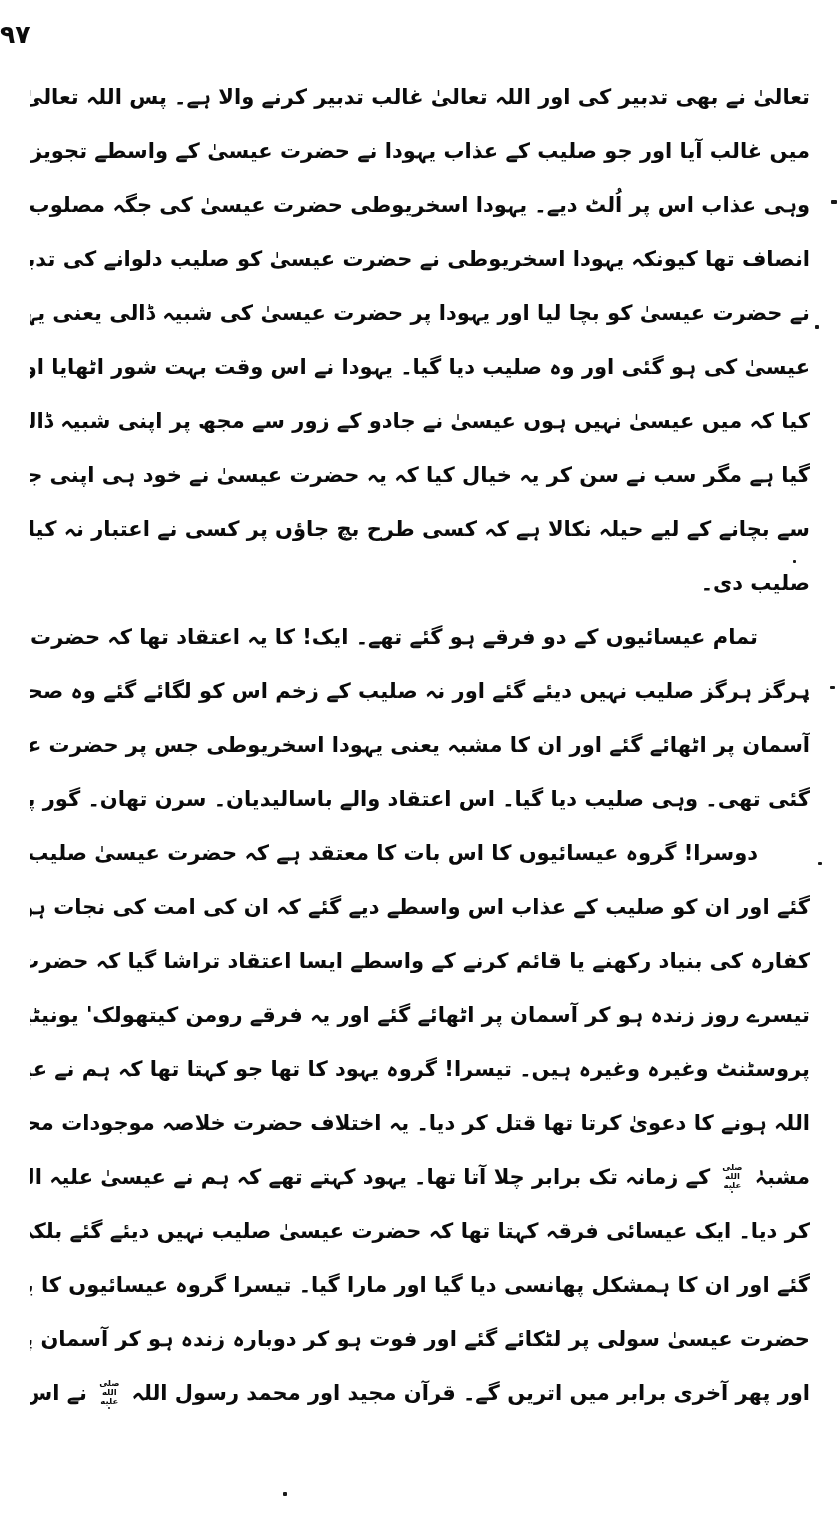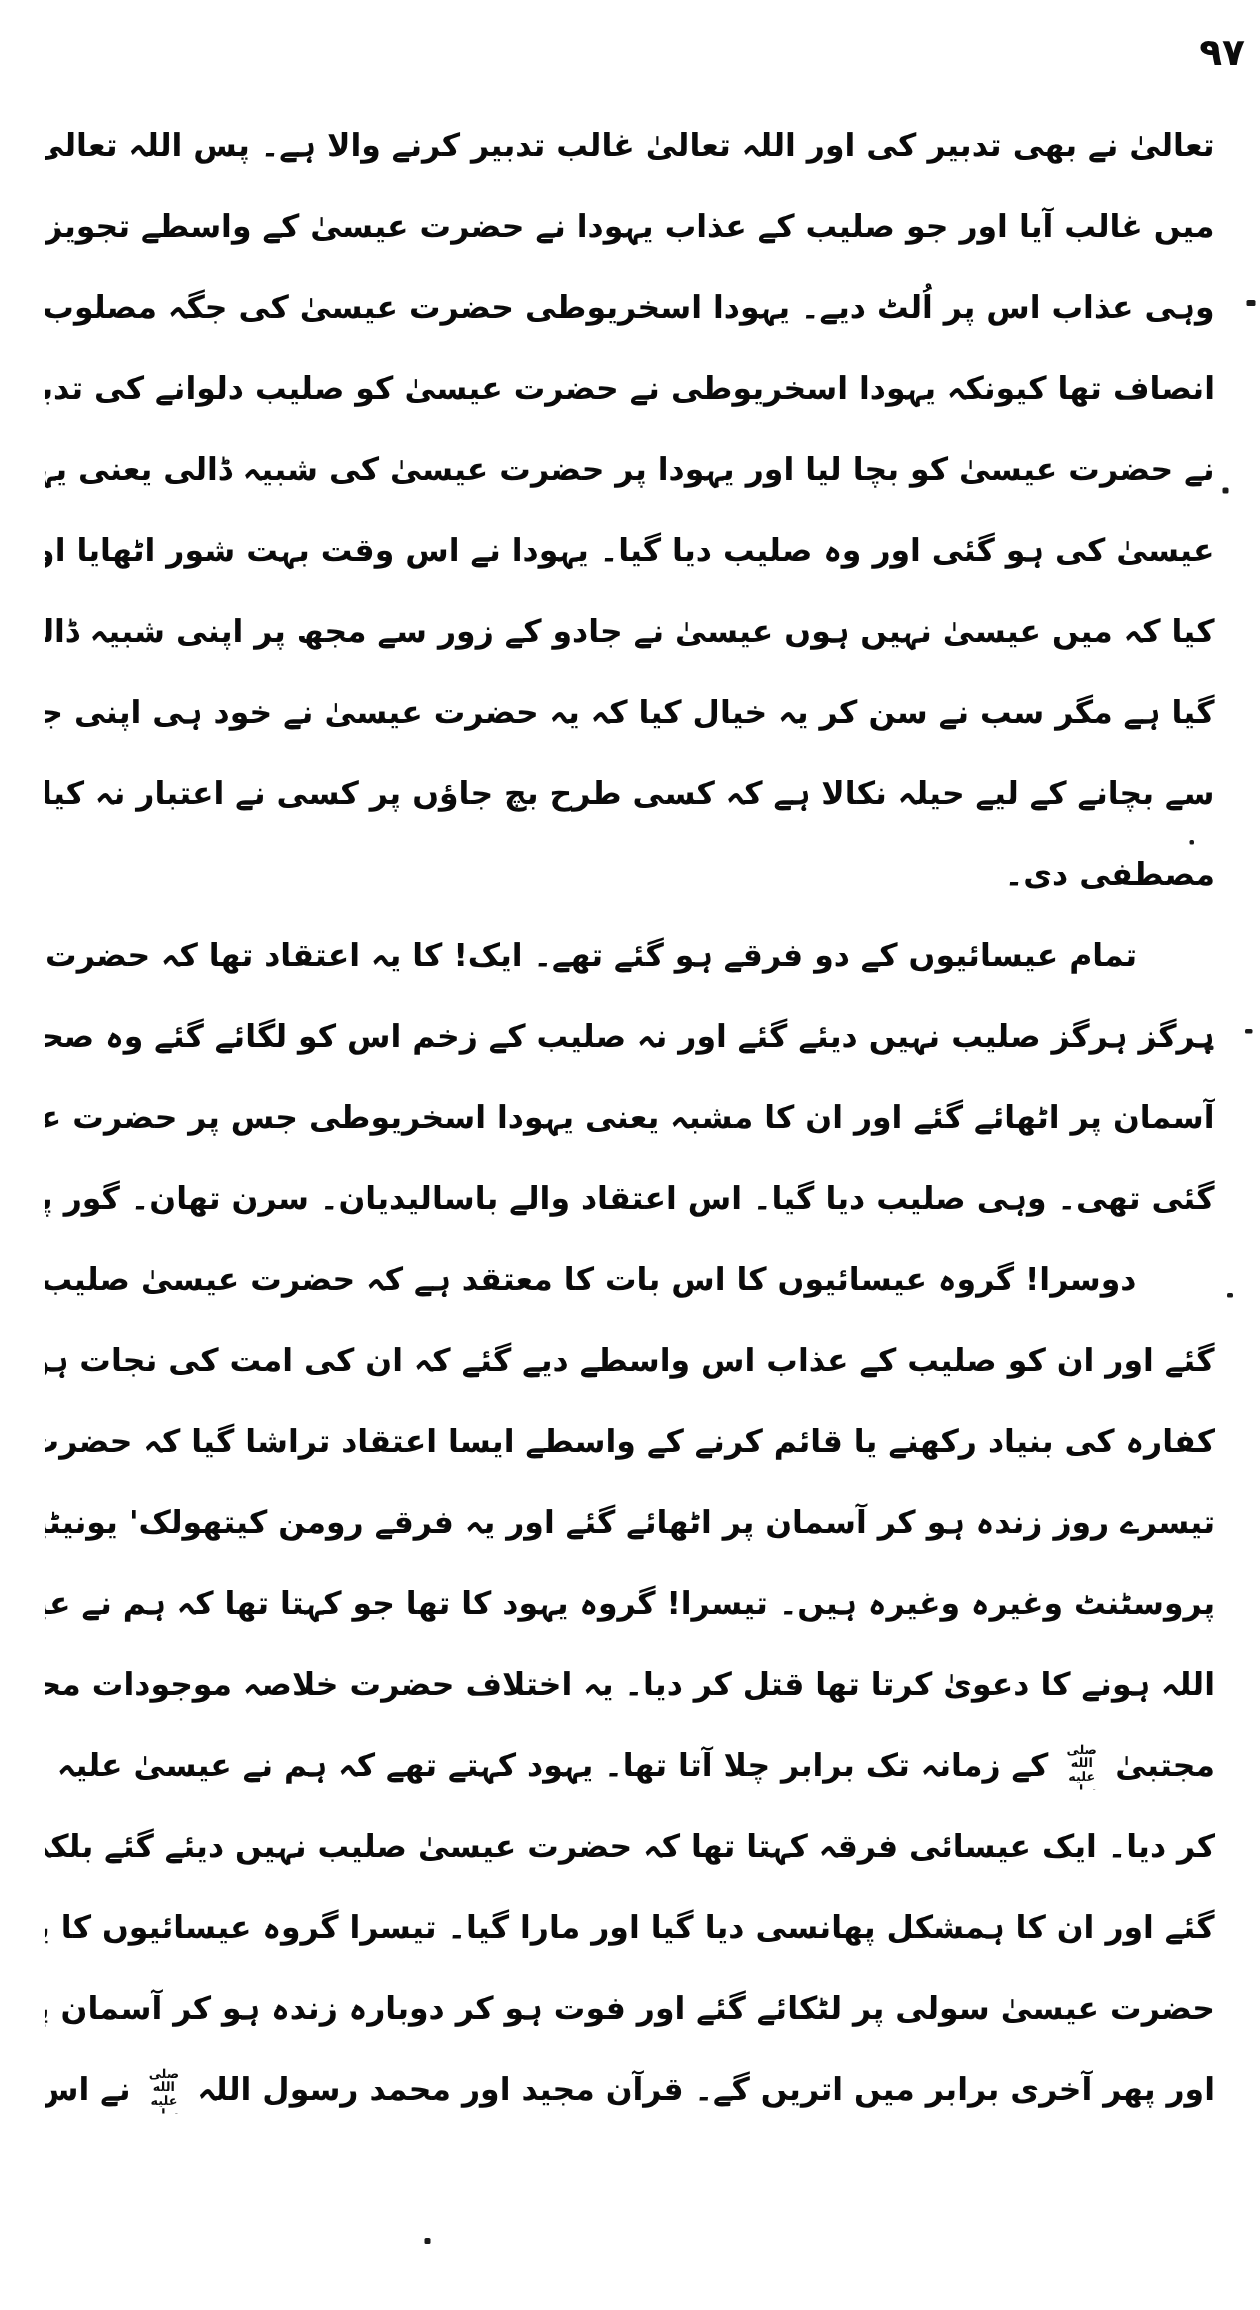--- a/index.html
+++ b/index.html
@@ -9,21 +9,21 @@
     margin:0 auto;
     background:#ffffff;
     color:#0b0b0b;
     font-family:"DejaVu Sans", sans-serif;
     font-weight:700;
     direction:rtl;
     overflow:hidden;
   }
   .page-number{
     position:absolute;top:20px;left:0;right:10px;
-    text-align:right;
+    text-align:left;
     font-size:25px;
     letter-spacing:2px;
   }
   .text-block{
     position:absolute;top:70px;right:30px;left:30px;
   }
   .line{
     height:54px;
     line-height:54px;
     font-size:21px;
@@ -71,39 +71,39 @@
     <div>
       <div class="line">تعالیٰ نے بھی تدبیر کی اور اللہ تعالیٰ غالب تدبیر کرنے والا ہے۔ پس اللہ تعالیٰ اپنی تدبیر</div>
       <div class="line">میں غالب آیا اور جو صلیب کے عذاب یہودا نے حضرت عیسیٰ کے واسطے تجویز کیے تھے</div>
       <div class="line">وہی عذاب اس پر اُلٹ دیے۔ یہودا اسخریوطی حضرت عیسیٰ کی جگہ مصلوب ہوا اور یہ عین</div>
       <div class="line">انصاف تھا کیونکہ یہودا اسخریوطی نے حضرت عیسیٰ کو صلیب دلوانے کی تدبیر کی تھی۔ اللہ</div>
       <div class="line">نے حضرت عیسیٰ کو بچا لیا اور یہودا پر حضرت عیسیٰ کی شبیہ ڈالی یعنی یہودا کی شکل حضرت</div>
       <div class="line">عیسیٰ کی ہو گئی اور وہ صلیب دیا گیا۔ یہودا نے اس وقت بہت شور اٹھایا اور فریاد و واویلا</div>
       <div class="line">کیا کہ میں عیسیٰ نہیں ہوں عیسیٰ نے جادو کے زور سے مجھ پر اپنی شبیہ ڈالی ہے اور خود بچ</div>
       <div class="line">گیا ہے مگر سب نے سن کر یہ خیال کیا کہ یہ حضرت عیسیٰ نے خود ہی اپنی جان صلیب</div>
       <div class="line">سے بچانے کے لیے حیلہ نکالا ہے کہ کسی طرح بچ جاؤں پر کسی نے اعتبار نہ کیا اور اسی کو</div>
-      <div class="line short-r">مصطفی دی۔</div>
+      <div class="line short-r">صلیب دی۔</div>
     </div>
 
     <div>
       <div class="line indent">تمام عیسائیوں کے دو فرقے ہو گئے تھے۔ ایک! کا یہ اعتقاد تھا کہ حضرت عیسیٰ</div>
       <div class="line">ہرگز ہرگز صلیب نہیں دیئے گئے اور نہ صلیب کے زخم اس کو لگائے گئے وہ صحیح سلامت</div>
       <div class="line">آسمان پر اٹھائے گئے اور ان کا مشبہ یعنی یہودا اسخریوطی جس پر حضرت عیسیٰ کی شبیہ ڈالی</div>
       <div class="line">گئی تھی۔ وہی صلیب دیا گیا۔ اس اعتقاد والے باسالیدیان۔ سرن تھان۔ گور پوکھری</div>
     </div>
 
     <div>
       <div class="line indent">دوسرا! گروہ عیسائیوں کا اس بات کا معتقد ہے کہ حضرت عیسیٰ صلیب دیئے</div>
       <div class="line">گئے اور ان کو صلیب کے عذاب اس واسطے دیے گئے کہ ان کی امت کی نجات ہو اور</div>
       <div class="line">کفارہ کی بنیاد رکھنے یا قائم کرنے کے واسطے ایسا اعتقاد تراشا گیا کہ حضرت عیسیٰ نے</div>
       <div class="line">تیسرے روز زندہ ہو کر آسمان پر اٹھائے گئے اور یہ فرقے رومن کیتھولک' یونیٹیرین'</div>
       <div class="line">پروسٹنٹ وغیرہ وغیرہ ہیں۔ تیسرا! گروہ یہود کا تھا جو کہتا تھا کہ ہم نے عیسیٰ کو جو رسول</div>
       <div class="line">اللہ ہونے کا دعویٰ کرتا تھا قتل کر دیا۔ یہ اختلاف حضرت خلاصہ موجودات محمد مصطفیٰ احمد</div>
       <div class="line">
-        <span>مجتبیٰ</span>
+        <span>مشبہٰ</span>
         <span class="seal">صلى الله عليه وسلم</span>
         <span>کے زمانہ تک برابر چلا آتا تھا۔ یہود کہتے تھے کہ ہم نے عیسیٰ علیہ السلام کو قتل</span>
       </div>
       <div class="line">کر دیا۔ ایک عیسائی فرقہ کہتا تھا کہ حضرت عیسیٰ صلیب نہیں دیئے گئے بلکہ زندہ اٹھائے</div>
       <div class="line">گئے اور ان کا ہمشکل پھانسی دیا گیا اور مارا گیا۔ تیسرا گروہ عیسائیوں کا یہ کہتا تھا کہ</div>
       <div class="line">حضرت عیسیٰ سولی پر لٹکائے گئے اور فوت ہو کر دوبارہ زندہ ہو کر آسمان پر اٹھائے گئے</div>
       <div class="line">
         <span>اور پھر آخری برابر میں اتریں گے۔ قرآن مجید اور محمد رسول اللہ</span>
         <span class="seal">صلى الله عليه وسلم</span>
         <span>نے اس اختلاف کا</span>

